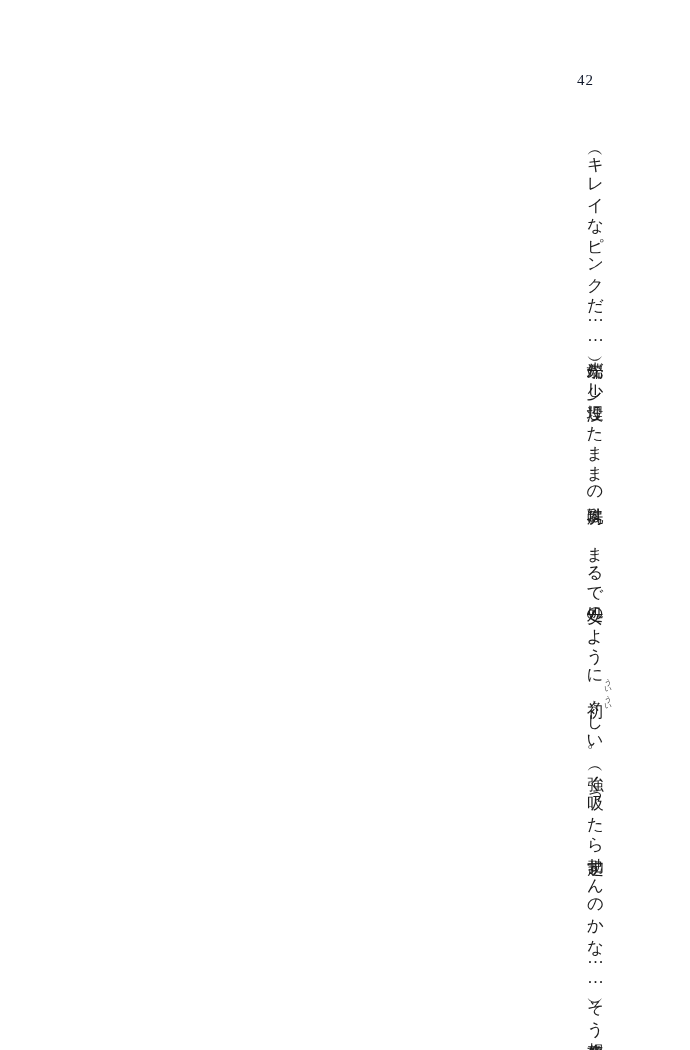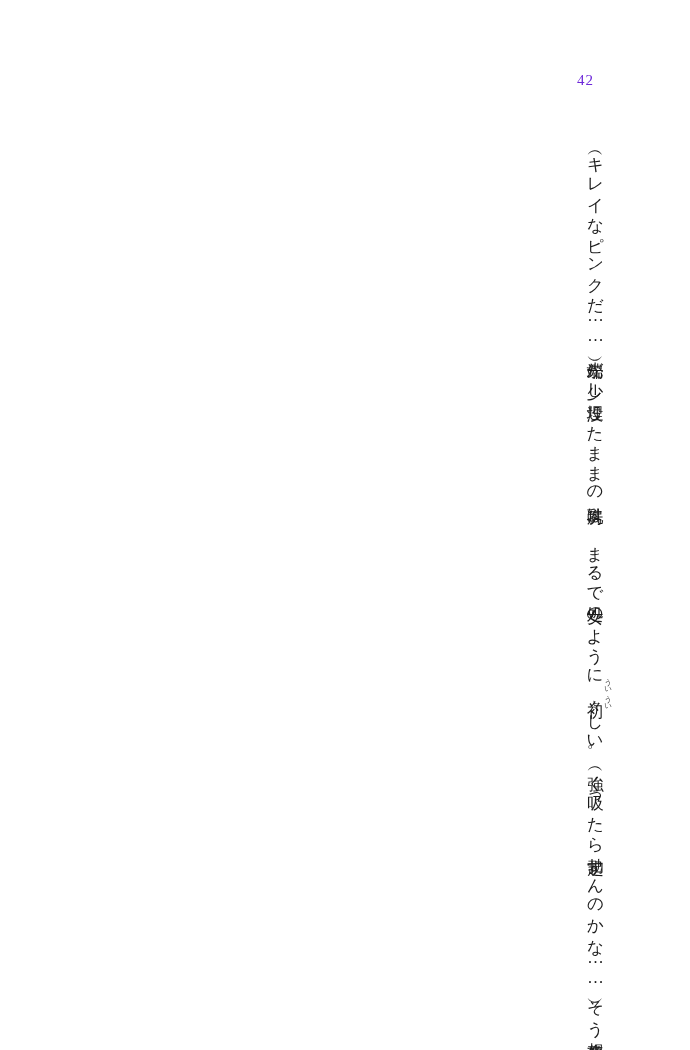--- a/index.html
+++ b/index.html
@@ -20,21 +20,21 @@
     width: 690px;
     height: 1050px;
     box-sizing: border-box;
   }
   .page-number {
     position: absolute;
     top: 72px;
     right: 96px;
     font-size: 15px;
     letter-spacing: 1px;
-    color: #6d28d9;
+    color: #0f172a;
   }
   
   .body-text {
     position: absolute;
     top: 128px;
     right: 78px;
     height: 800px;
     width: 540px;
     writing-mode: vertical-rl;
     -webkit-writing-mode: vertical-rl;

